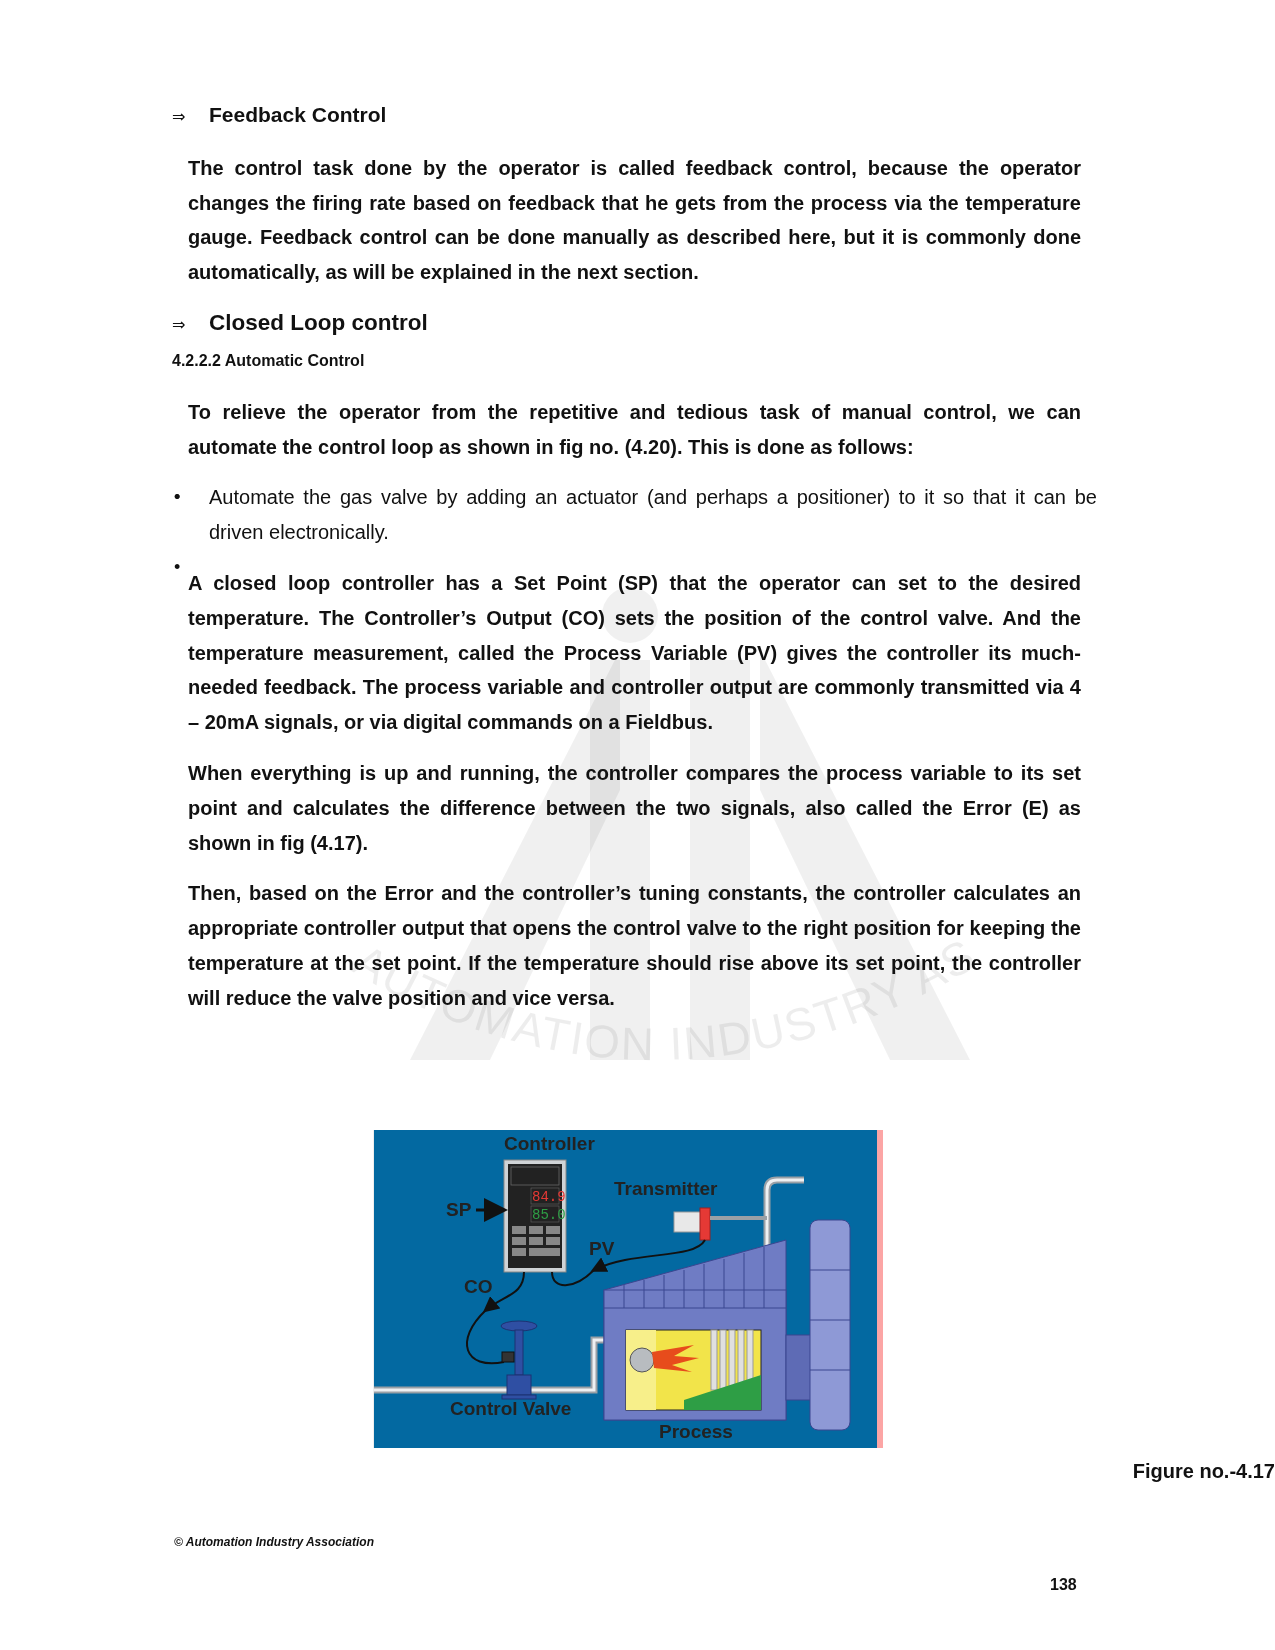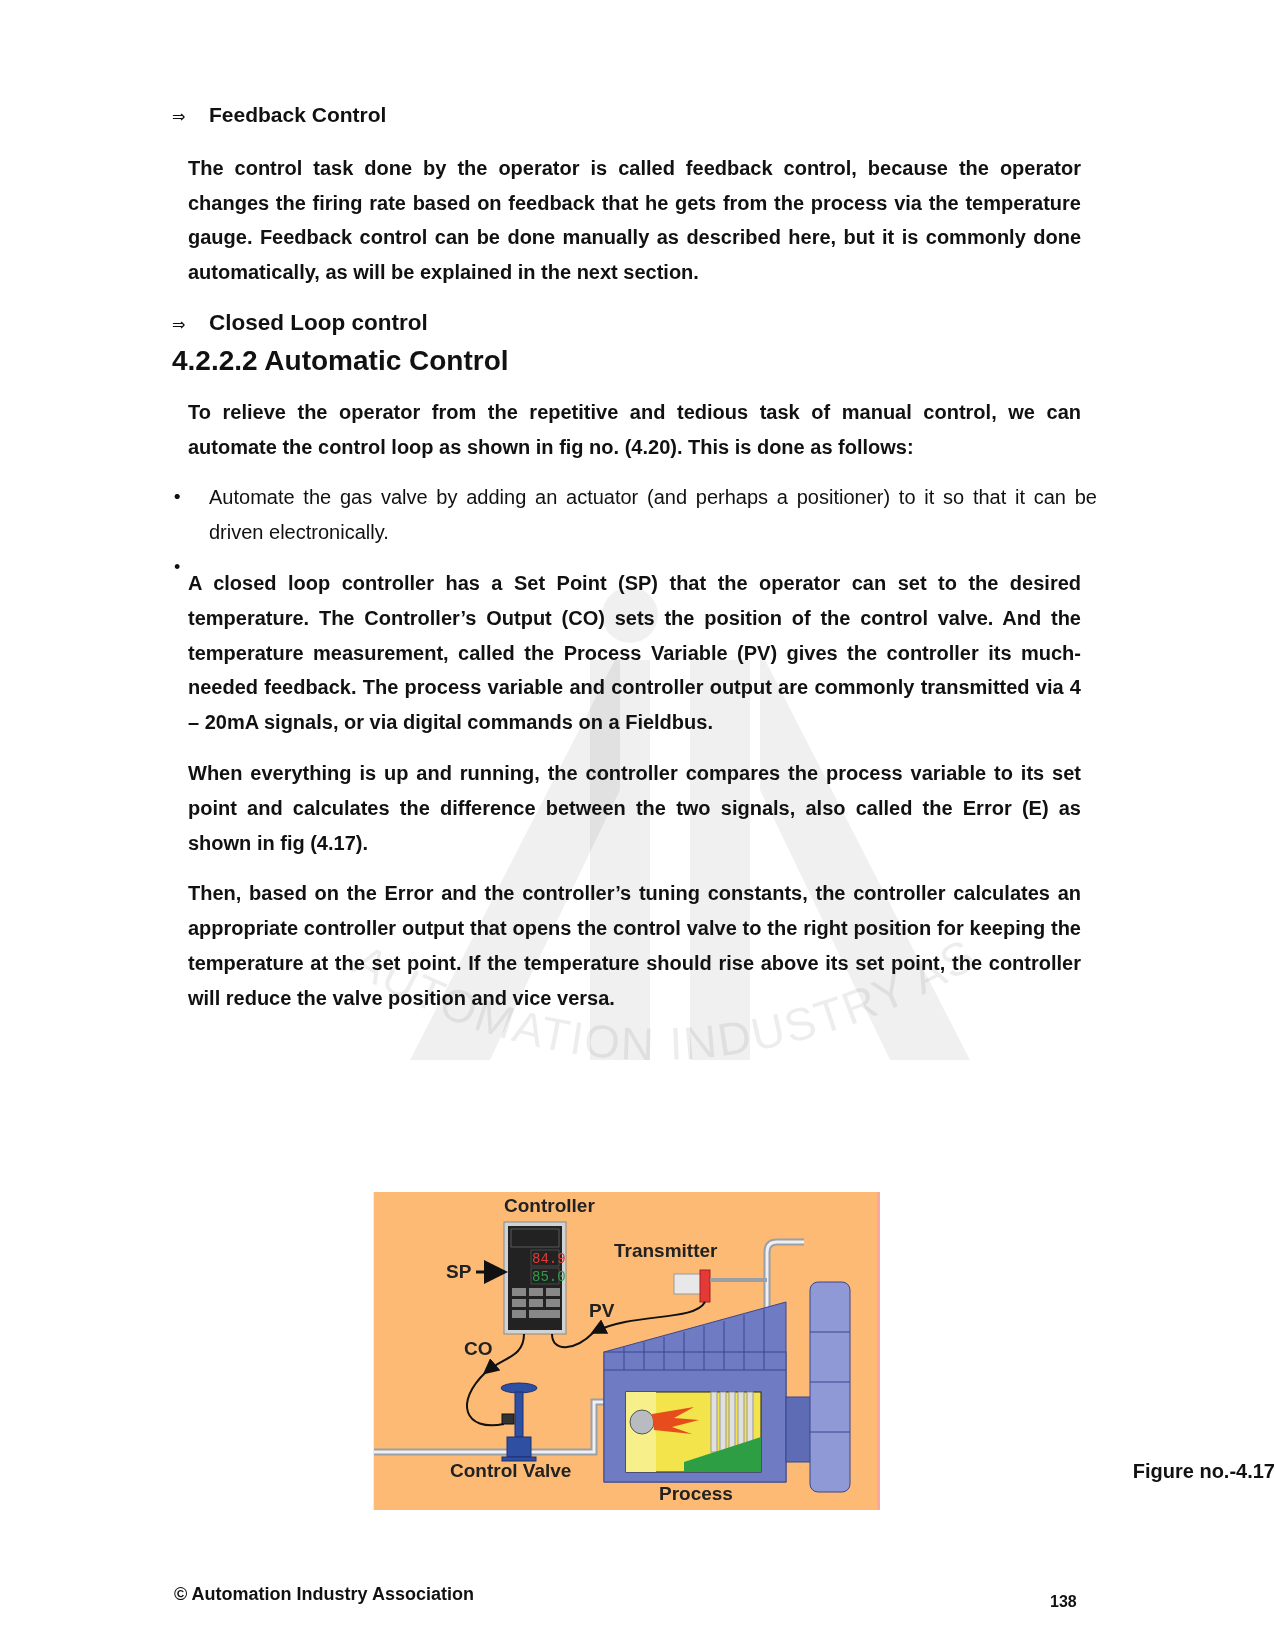--- a/index.html
+++ b/index.html
@@ -4,29 +4,29 @@
 <style>
   html, body { margin: 0; padding: 0; background: #ffffff; }
   body { width: 1275px; height: 1650px; position: relative; overflow: hidden;
          font-family: "Liberation Sans", sans-serif; color: #111; }
   .watermark { position: absolute; left: 290px; top: 590px; width: 720px; height: 560px; pointer-events: none; }
   .content { position: absolute; left: 172px; top: 98px; width: 925px; font-size: 20px; line-height: 34.8px; }
   .content p { margin: 16px; text-align: justify; font-weight: bold; }
   .arrow-head { display: flex; align-items: baseline; font-weight: bold; font-size: 21px; }
   .arrow-head .arr { width: 37px; font-weight: normal; font-family: "DejaVu Sans", sans-serif; font-size: 16px; }
   .arrow-head.big { font-size: 22.5px; }
-  h3.section { margin: 0; font-size: 28px; font-weight: bold; line-height: 36px; }
+  h3.section { margin: 0; font-size: 16px; font-weight: bold; line-height: 36px; }
   ul.bullets { list-style: none; margin: 0; padding: 0; }
   ul.bullets li { position: relative; padding-left: 37px; text-align: justify; }
   ul.bullets li .dot { position: absolute; left: 2px; top: 0; font-size: 18px; }
-  .figure { position: absolute; left: 373px; top: 1192px; width: 503px; height: 318px; background: #fdba74;
-            border-left: 1px solid #eee; border-right: 3px solid #fca5a5; }
+  .figure { position: absolute; left: 373px; top: 1130px; width: 503px; height: 318px; background: #0369a1;
+            border-left: 1px solid #eee; border-right: 6px solid #fca5a5; }
   .caption { position: absolute; left: 0; width: 1275px; top: 1460px; text-align: right; font-weight: bold; font-size: 20px; }
-  .footer-left { position: absolute; left: 174px; top: 1584px; font-size: 18px; font-weight: bold; }
-  .footer-right { position: absolute; left: 1050px; top: 1576px; font-size: 16px; font-weight: bold; margin-top: 17px; }
+  .footer-left { position: absolute; left: 174px; top: 1535px; font-size: 12px; font-weight: bold; font-style: italic; }
+  .footer-right { position: absolute; left: 1050px; top: 1576px; font-size: 16px; font-weight: bold; }
   .fig-label { font-family: "Liberation Sans", sans-serif; font-weight: bold; fill: #222; }
 </style>
 </head>
 <body>
 
 <svg class="watermark" viewBox="0 0 720 560">
   <g fill="#000" fill-opacity="0.06">
     <circle cx="340" cy="25" r="28"></circle>
     <polygon points="330,60 120,470 200,470 330,200"></polygon>
     <rect x="300" y="70" width="60" height="400"></rect>

